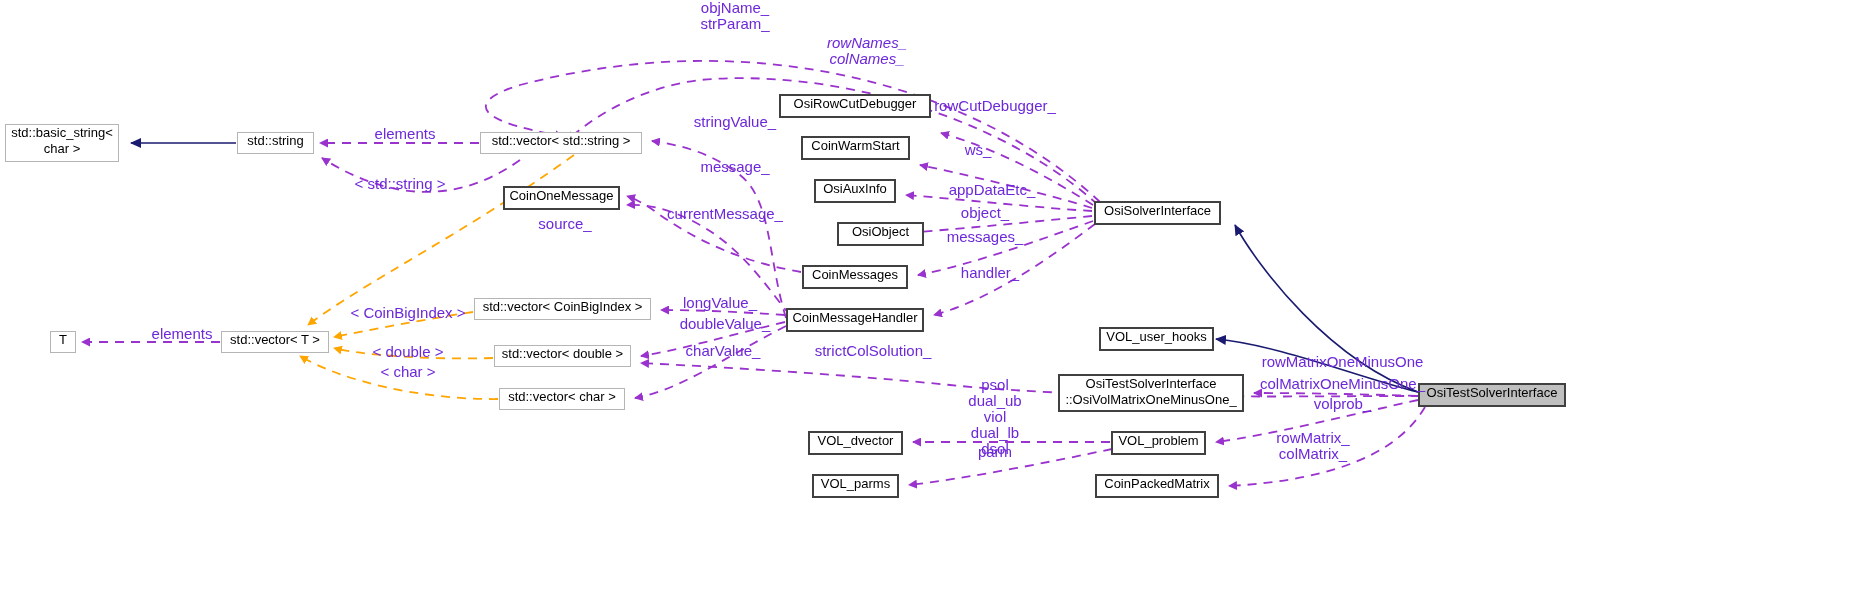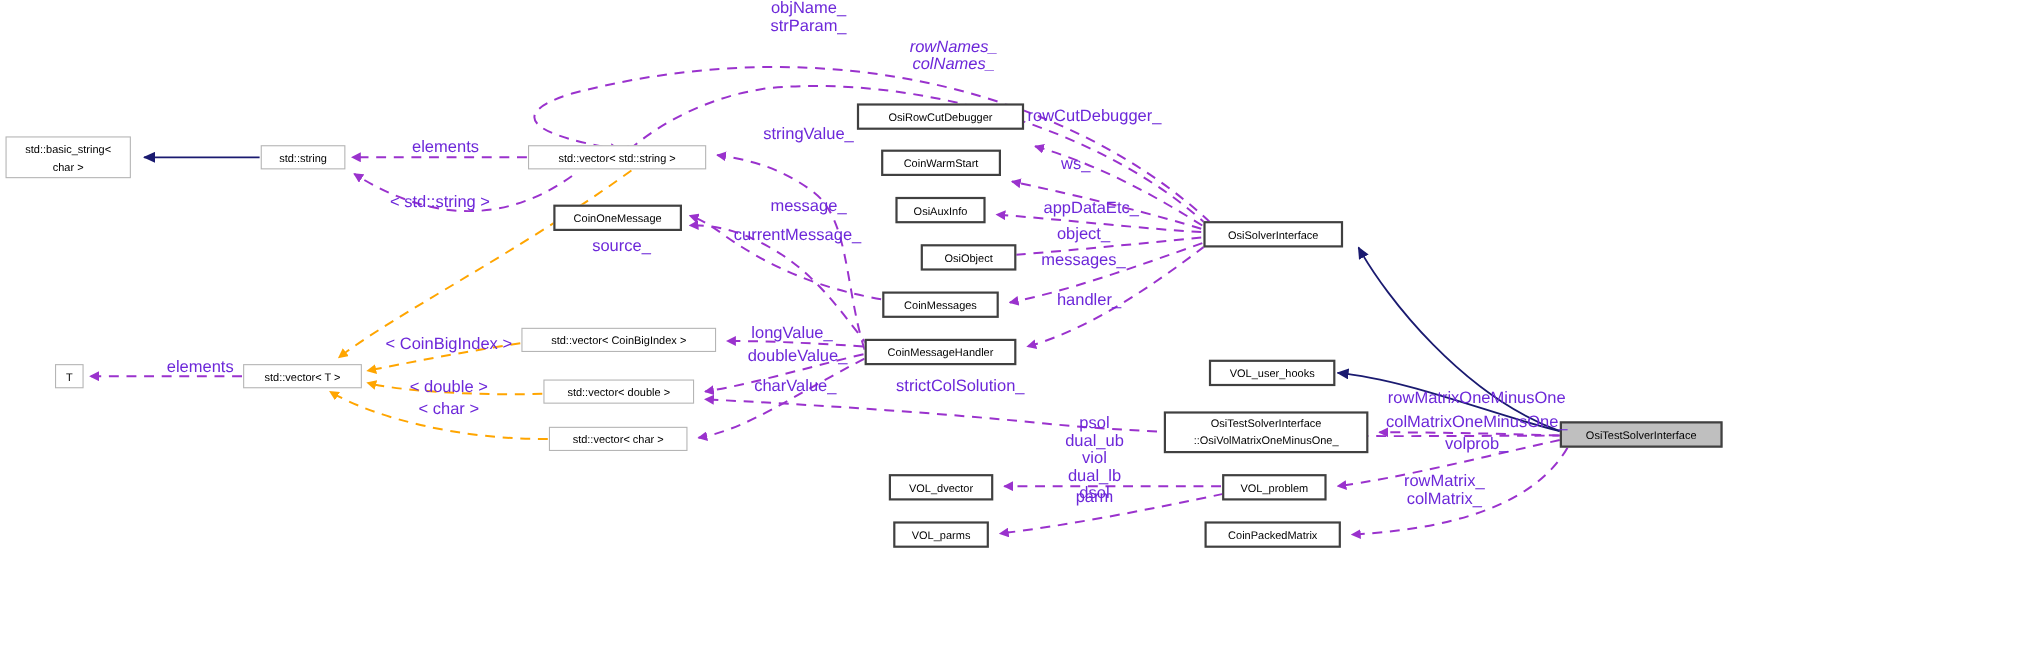--- a/index.html
+++ b/index.html
@@ -7,25 +7,25 @@
     position:relative;
     width:1853px;height:593px;
     background:#ffffff;
     font-family:"Liberation Sans","DejaVu Sans",sans-serif;
     overflow:hidden;
   }
   svg#edges{position:absolute;left:0;top:0;width:1853px;height:593px;}
   .node{
     position:absolute;
     box-sizing:border-box;
-    display:flex;align-items:flex-end;justify-content:center;
+    display:flex;align-items:flex-start;justify-content:center;
     text-align:center;
     background:#ffffff;
     color:#000000;
-    font-size:10px;
+    font-size:13px;
     line-height:16px;
     white-space:pre;
     z-index:3;
   }
   .node.thin{border:1px solid #b5b5b5;}
   .node.thick{border:2px solid #404040;}
   .node.current{border:2px solid #404040;background:#bfbfbf;}
   .edgelabel{
     position:absolute;
     font-size:15px;
@@ -133,21 +133,21 @@
     </div>
   <div id="labels-layer">
       <div class="edgelabel" style="left: 680px; top: 0px; width: 110px;">objName_
 strParam_</div>
       <div class="edgelabel" style="left: 812px; top: 35px; width: 110px; font-style: italic;">rowNames_
 colNames_</div>
       <div class="edgelabel" style="left: 360px; top: 126px; width: 90px;">elements</div>
       <div class="edgelabel" style="left: 680px; top: 114px; width: 110px;">stringValue_</div>
       <div class="edgelabel" style="left: 930px; top: 98px; width: 130px;">rowCutDebugger_</div>
       <div class="edgelabel" style="left: 948px; top: 142px; width: 60px;">ws_</div>
-      <div class="edgelabel" style="left: 680px; top: 180px; width: 110px;">message_</div>
+      <div class="edgelabel" style="left: 680px; top: 159px; width: 110px;">message_</div>
       <div class="edgelabel" style="left: 932px; top: 182px; width: 120px;">appDataEtc_</div>
       <div class="edgelabel" style="left: 340px; top: 176px; width: 120px;">&lt; std::string &gt;</div>
       <div class="edgelabel" style="left: 660px; top: 206px; width: 130px;">currentMessage_</div>
       <div class="edgelabel" style="left: 940px; top: 205px; width: 90px;">object_</div>
       <div class="edgelabel" style="left: 520px; top: 216px; width: 90px;">source_</div>
       <div class="edgelabel" style="left: 930px; top: 229px; width: 110px;">messages_</div>
       <div class="edgelabel" style="left: 945px; top: 265px; width: 90px;">handler_</div>
       <div class="edgelabel" style="left: 665px; top: 295px; width: 110px;">longValue_</div>
       <div class="edgelabel" style="left: 137px; top: 326px; width: 90px;">elements</div>
       <div class="edgelabel" style="left: 338px; top: 305px; width: 140px;">&lt; CoinBigIndex &gt;</div>

